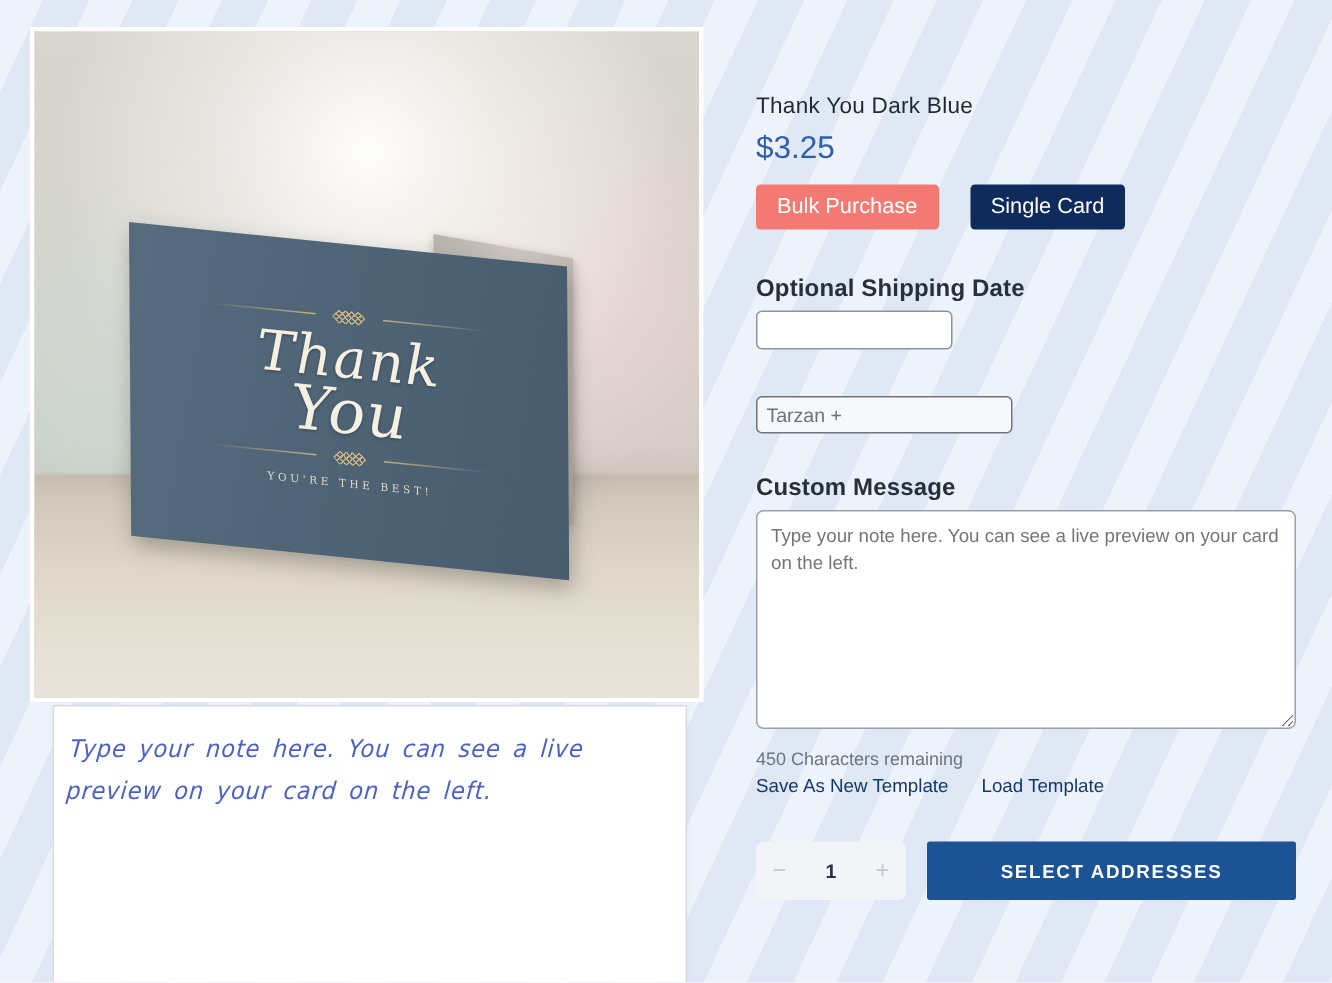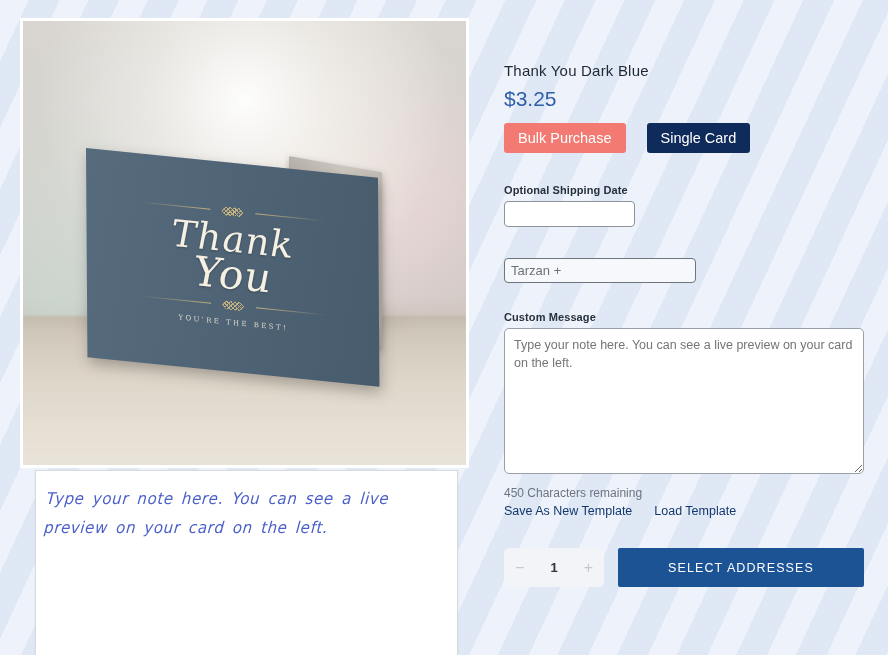--- a/index.html
+++ b/index.html
@@ -201,21 +201,21 @@
     font-size: 14.5px;
     font-family: "Liberation Sans", sans-serif;
     color: #ffffff;
     cursor: pointer;
     line-height: 30px;
   }
   .mode-single { background: #0e2b5c; }
   .mode-bulk   { background: #f27a72; }
 
   .field-label {
-    font-size: 11px;
+    font-size: 16px;
     font-weight: bold;
     color: #26303c;
     letter-spacing: 0.1px;
     margin-bottom: 5px;
   }
   .grp-date   { margin-top: 31px; }
   .grp-style  { margin-top: 31px; }
   .grp-msg    { margin-top: 28px; }
 
   #ship-date {
@@ -223,21 +223,21 @@
     border: 1px solid #8d939b;
     border-radius: 4px;
     background: #fff;
     box-sizing: border-box;
     font-size: 13px;
     padding: 0 6px;
     color: #2b3440;
     font-family: "Liberation Sans", sans-serif;
   }
   #hand-style {
-    width: 192px; height: 25px;
+    width: 171px; height: 25px;
     border: 1px solid #6f757d;
     border-radius: 4px;
     background: #f6f8fb;
     box-sizing: border-box;
     font-size: 13px;
     padding: 0 6px;
     color: #6c727a;
     font-family: "Liberation Sans", sans-serif;
     cursor: pointer;
   }
@@ -298,21 +298,21 @@
     font-family: "Liberation Sans", sans-serif;
   }
   #qty-val { font-size: 13px; color: #2b3440; font-weight: bold; }
   #select-addr {
     width: 246px; height: 39px;
     background: #1c5395;
     color: #fff;
     border: none;
     border-radius: 2px;
     font-size: 12.5px;
-    font-weight: normal;
+    font-weight: bold;
     letter-spacing: 1.1px;
     cursor: pointer;
     font-family: "Liberation Sans", sans-serif;
   }
 </style>
 </head>
 <body>
 
 <div id="page">
 

